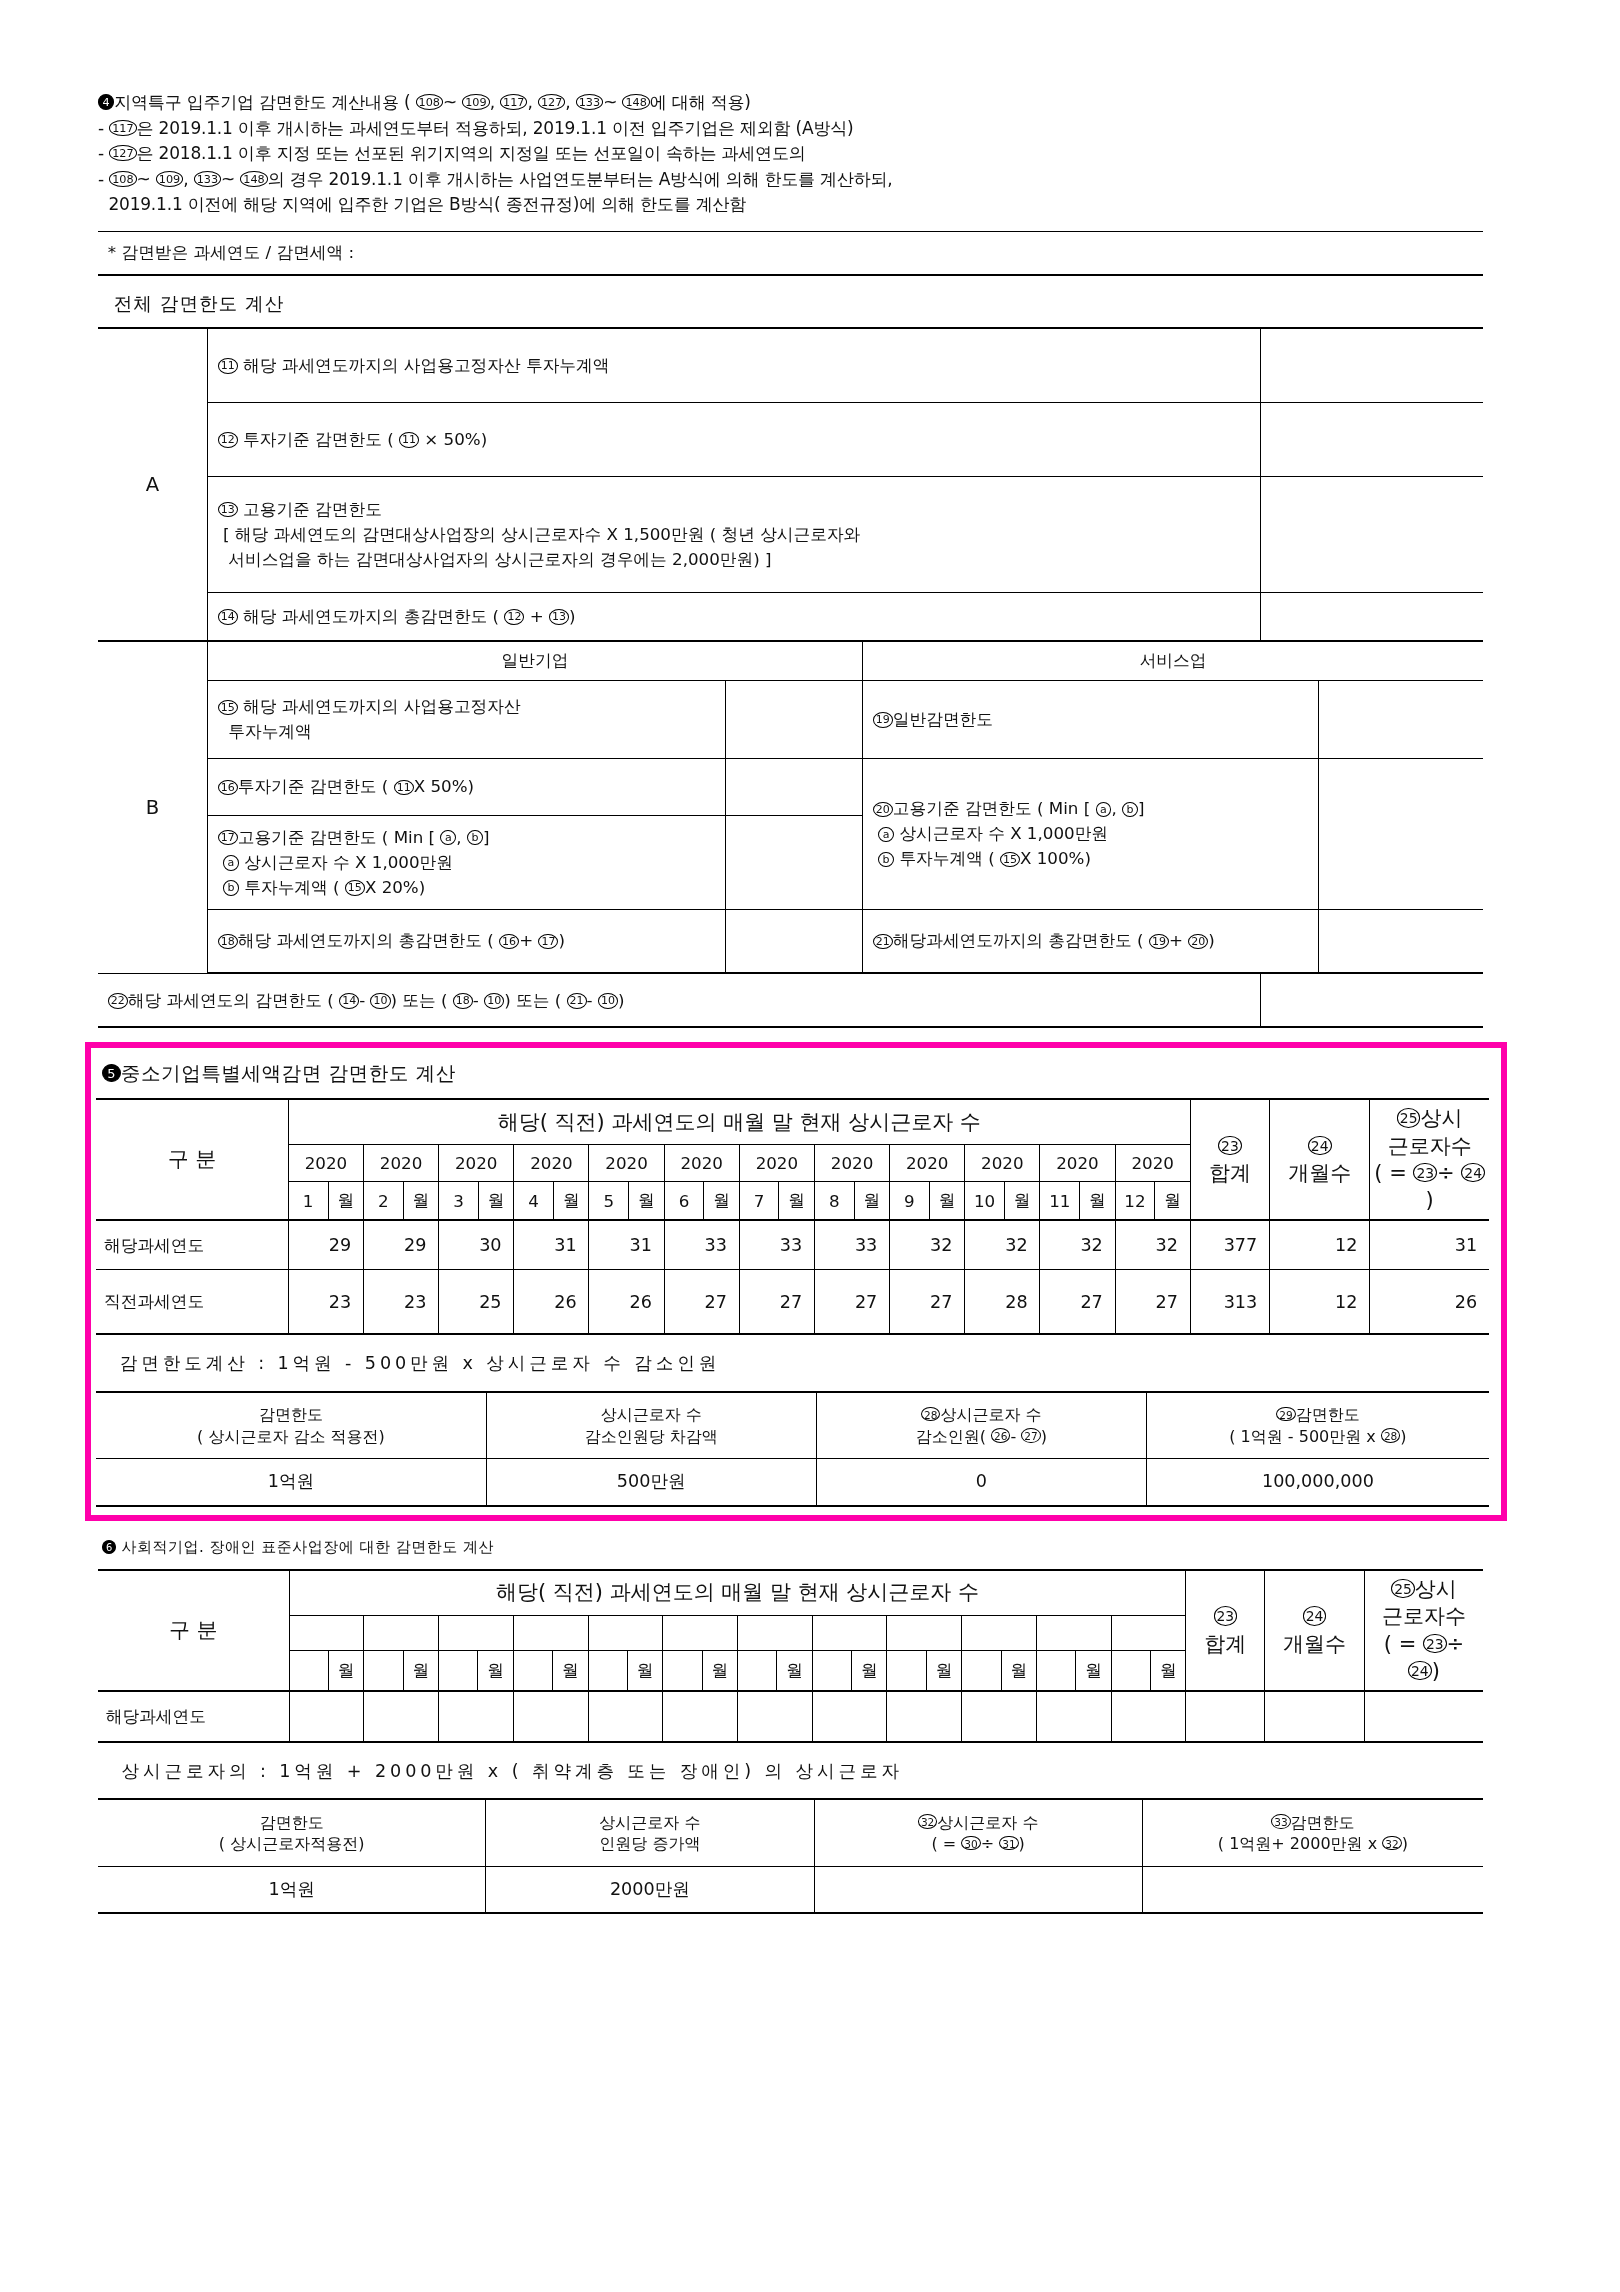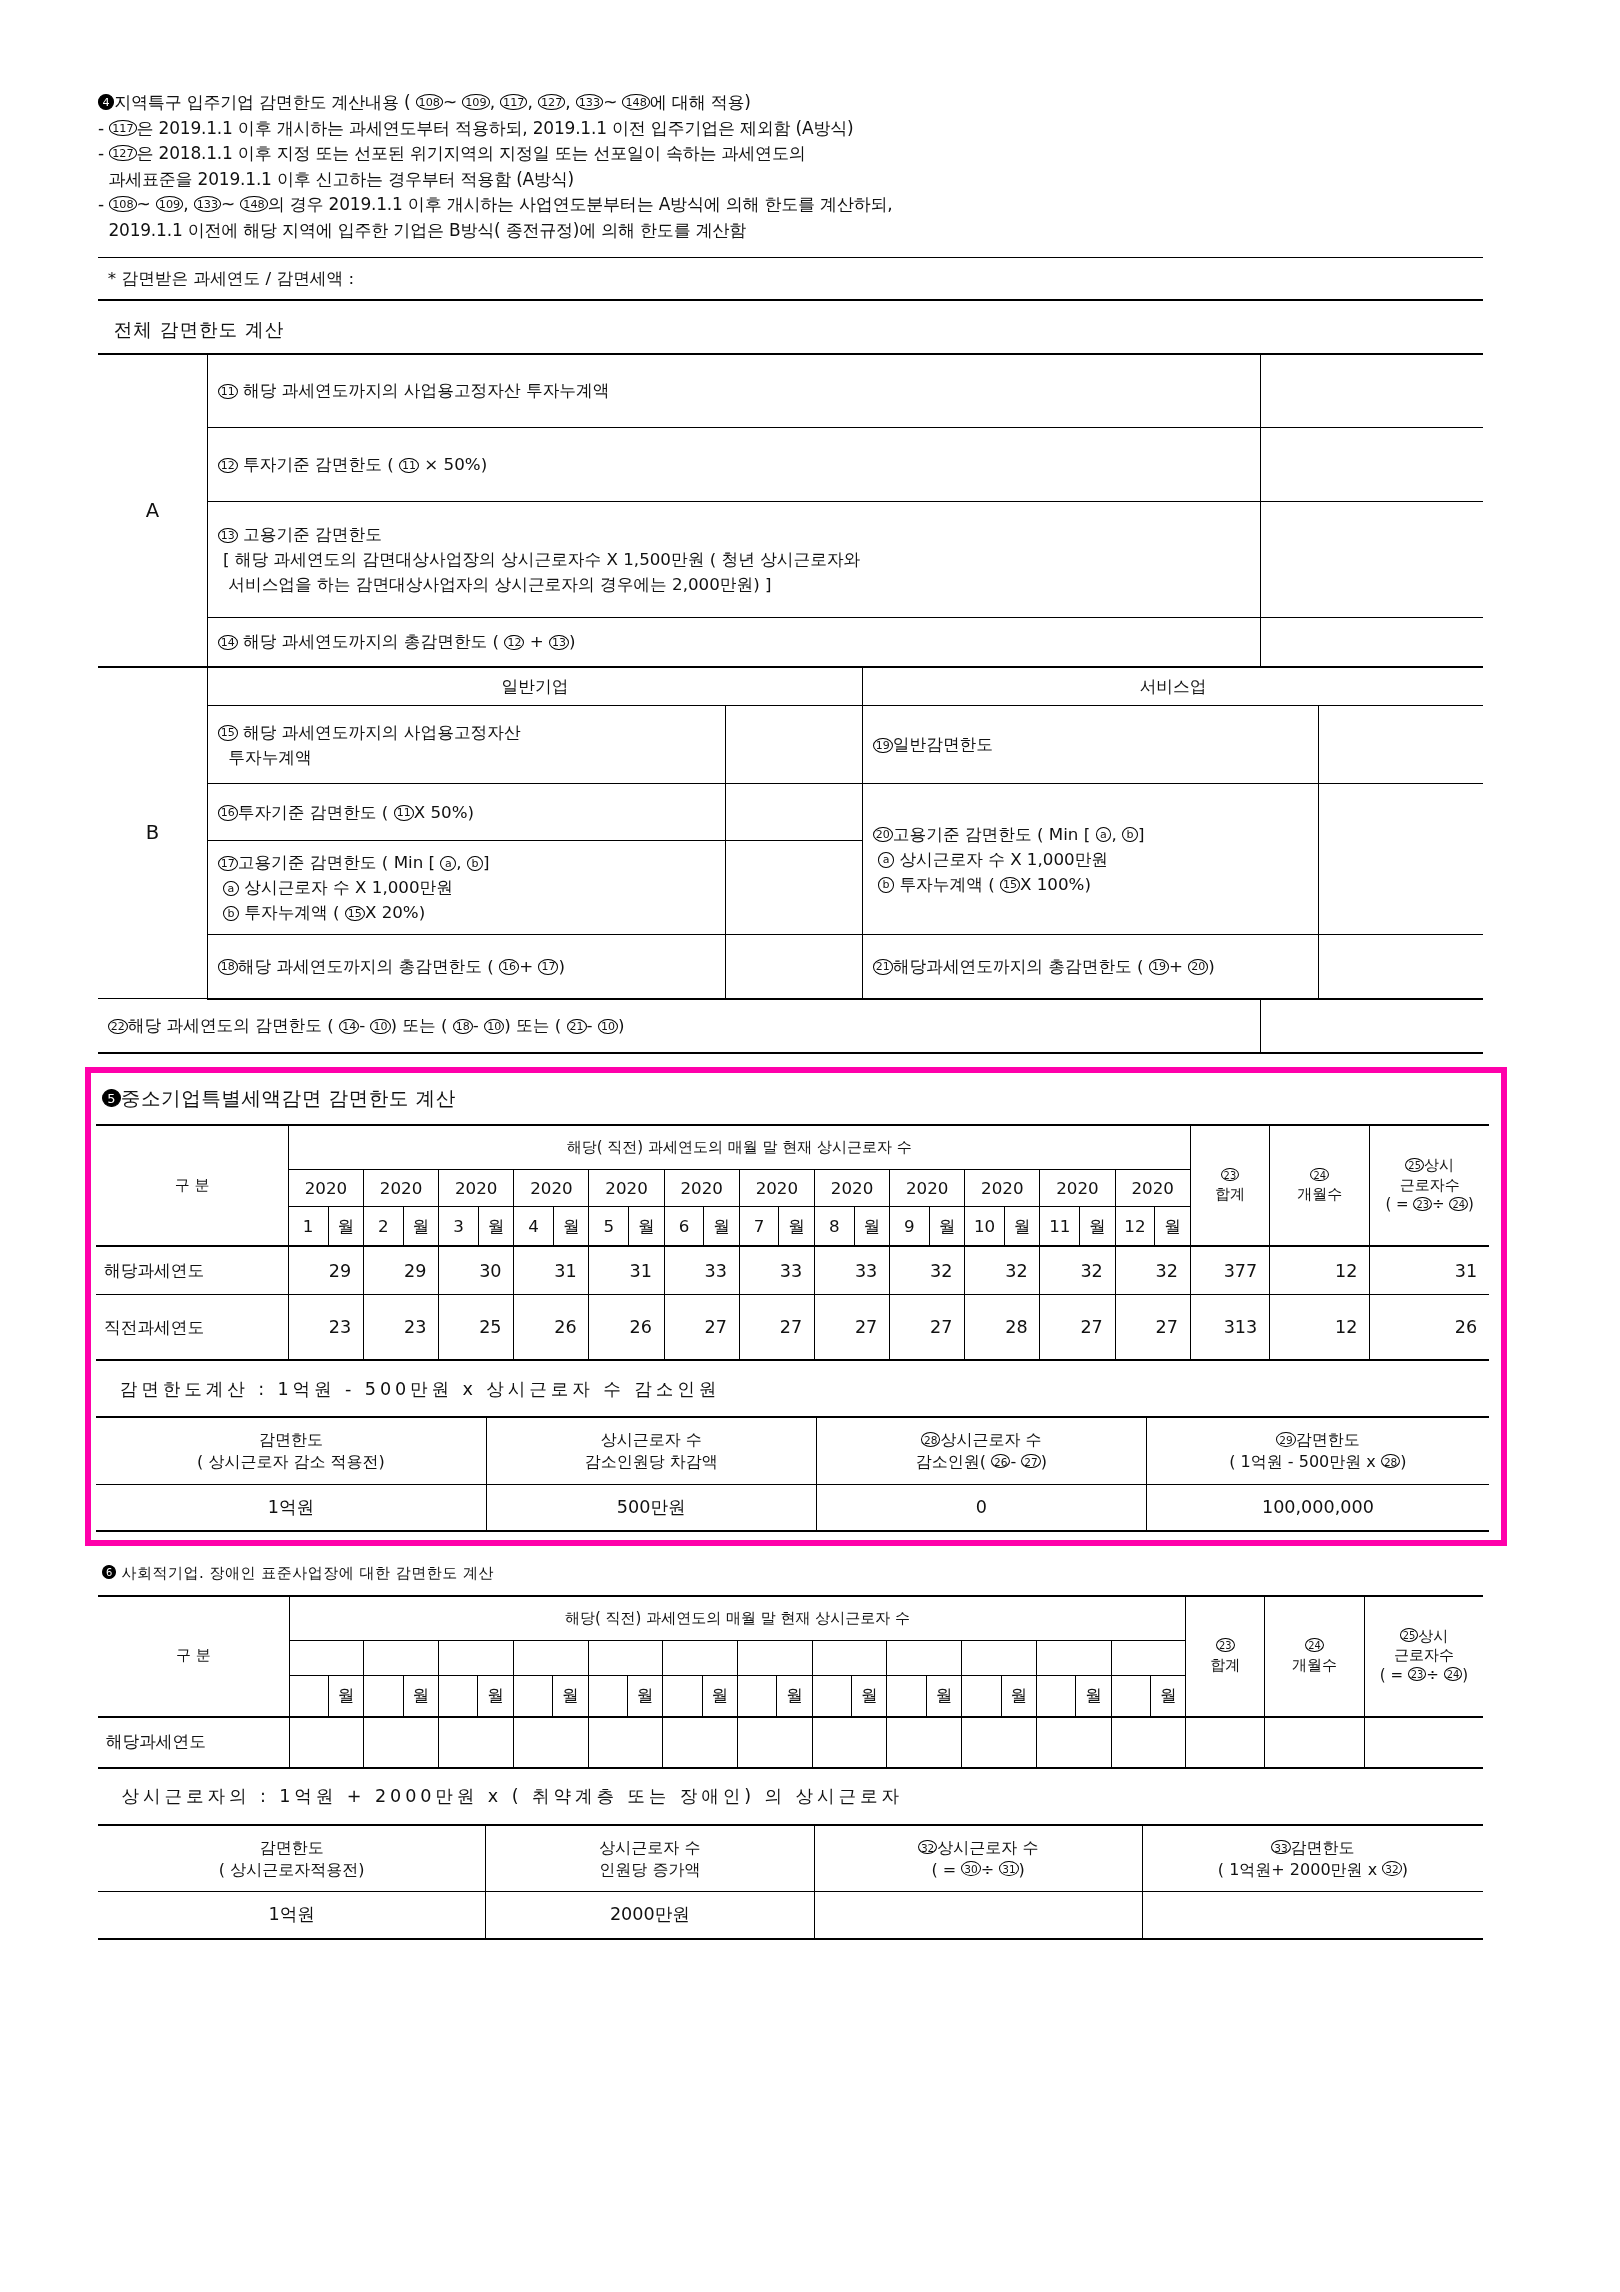--- a/index.html
+++ b/index.html
@@ -34,21 +34,21 @@
   .tc { text-align:center; }
   .val { }
   .ab { text-align:center; font-size:19.6px; }
 
   .sec-heading { font-size:18.6px; margin:15.7px 0 9.8px 15.7px; letter-spacing:1px; }
 
   
   .mtable td { padding:2px 3.9px; }
   .mtable .rl { padding-left:7.8px; font-size:16.7px; }
   .mtable .mv, .mtable .sv { text-align:right; padding-right:11.8px; font-size:17.6px; }
-  .mtable .hdr { text-align:center; font-size:15px; line-height:1.3; }
+  .mtable .hdr { text-align:center; font-size:21px; line-height:1.3; }
   .mtable .yc, .mtable .mn, .mtable .ms { text-align:center; font-size:16.7px; }
 
   
   .sumt td { text-align:center; line-height:1.35; }
   .sumt .shd { font-size:16px; }
   .sumt .sval { font-size:17.6px; }
 
   .formula-line { font-size:17.6px; letter-spacing:3.9px; padding:15.7px 3.9px 15.7px 23.5px; white-space:nowrap; }
 
   .pinkbox {
@@ -65,21 +65,20 @@
 </style>
 </head>
 <body>
 
 <div class="page">
 
   <div class="notes">
     <div class="nline"><span class="c cf">4</span>지역특구 입주기업 감면한도 계산내용 ( <span class="c">108</span>~ <span class="c">109</span>, <span class="c">117</span>, <span class="c">127</span>, <span class="c">133</span>~ <span class="c">148</span>에 대해 적용)</div>
     <div class="nline">- <span class="c">117</span>은 2019.1.1 이후 개시하는 과세연도부터 적용하되, 2019.1.1 이전 입주기업은 제외함 (A방식)</div>
     <div class="nline">- <span class="c">127</span>은 2018.1.1 이후 지정 또는 선포된 위기지역의 지정일 또는 선포일이 속하는 과세연도의</div>
-    <div class="nline">&nbsp;&nbsp;과세표준을 2019.1.1 이후 신고하는 경우부터 적용함 (A방식)</div>
     <div class="nline">- <span class="c">108</span>~ <span class="c">109</span>, <span class="c">133</span>~ <span class="c">148</span>의 경우 2019.1.1 이후 개시하는 사업연도분부터는 A방식에 의해 한도를 계산하되,</div>
     <div class="nline">&nbsp;&nbsp;2019.1.1 이전에 해당 지역에 입주한 기업은 B방식( 종전규정)에 의해 한도를 계산함</div>
   </div>
 
   <table>
     <colgroup>
         <col style="width:83.9%">
         <col style="width:16.1%">
       </colgroup>
     <tbody>

